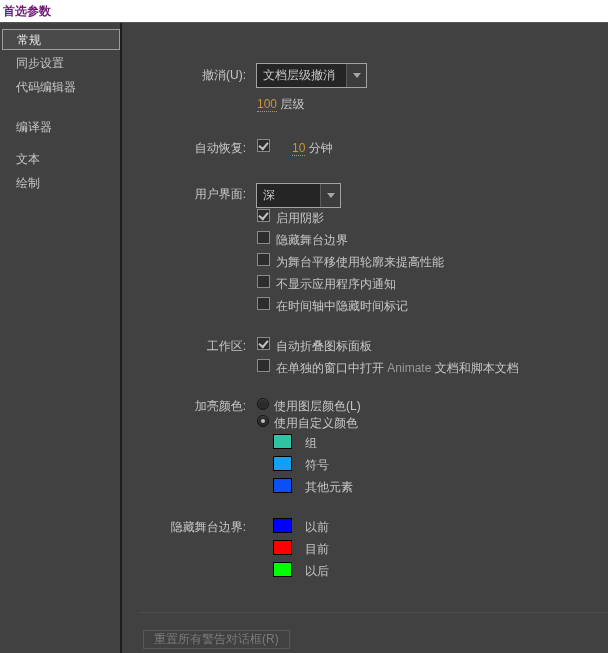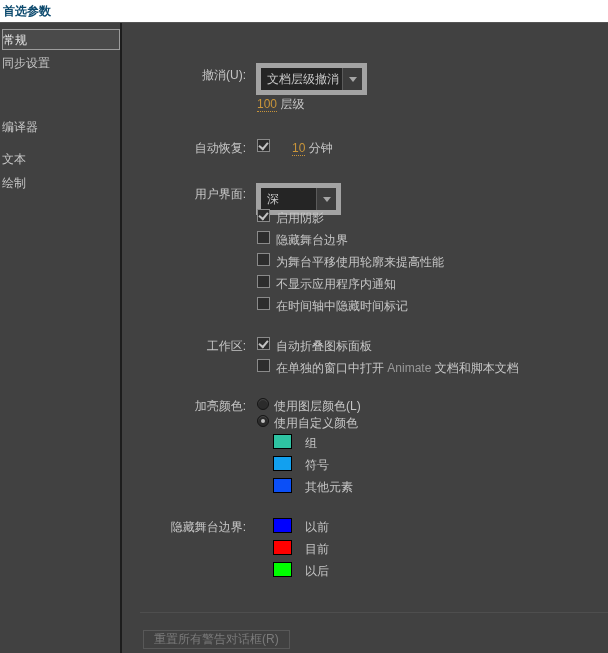--- a/index.html
+++ b/index.html
@@ -11,53 +11,53 @@
     color:#c6c6c6;
     overflow:hidden;
     position:relative;
   }
   .titlebar {
     position:absolute; left:0; top:0; width:608px; height:22px;
     background:#ffffff;
   }
   .titlebar .title {
     position:absolute; left:3px; top:3px;
-    color:#0c4a6e; font-weight:bold; font-size:12px;
+    color:#701a75; font-weight:bold; font-size:12px;
   }
   .dialog {
     position:absolute; left:0; top:22px; width:608px; height:631px;
     background:#414141;
     border-top:1px solid #555555;
   }
   
   .sidebar {
     position:absolute; left:0; top:0; bottom:0; width:122px;
     background:#414141;
     border-right:2px solid #1d1d1d;
   }
   .side-item {
     position:absolute; left:2px; width:118px; height:21px;
-    line-height:20px; padding-left:0;
+    line-height:20px; padding-left:14px;
     color:#c6c6c6; cursor:default;
   }
   .side-item.selected {
     background:#4a4a4a;
     border:1px solid #9c9c9c;
     color:#e2e2e2;
   }
   
   .flabel {
     position:absolute; left:72px; width:174px; height:16px;
     text-align:right; color:#c6c6c6; white-space:nowrap;
   }
   
   .dropdown {
-    position:absolute; height:32px;
+    position:absolute; height:25px;
     background:#252525;
-    border:5px solid #a3a3a3;
+    border:1px solid #a3a3a3;
     color:#c9c9c9;
     display:flex; align-items:center;
     cursor:default;
   }
   .dropdown .dd-text { flex:1; padding-left:6px; white-space:nowrap; overflow:hidden; }
   .dropdown .dd-arrow {
     width:20px; height:100%;
     background:#3c3c3c;
     border-left:1px solid #5b5b5b;
     display:flex; align-items:center; justify-content:center;
@@ -127,20 +127,21 @@
 
 <div class="titlebar">
   <span class="title">首选参数</span>
 </div>
 
 <div class="dialog">
 
   <div class="sidebar">
     <div class="side-item selected" style="top:6px"><span>常规</span></div>
     <div class="side-item" style="top:30px"><span>同步设置</span></div>
+    <div class="side-item" style="top:54px"><span>代码编辑器</span></div>
     <div class="side-item" style="top:94px"><span>编译器</span></div>
     <div class="side-item" style="top:126px"><span>文本</span></div>
     <div class="side-item" style="top:150px"><span>绘制</span></div>
   </div>
 
   <div class="flabel" style="top:44px">撤消(U):</div>
   <div class="dropdown" style="left:256px; top:40px; width:111px;">
     <span class="dd-text">文档层级撤消</span>
     <span class="dd-arrow">
         <i class="tri"></i>

